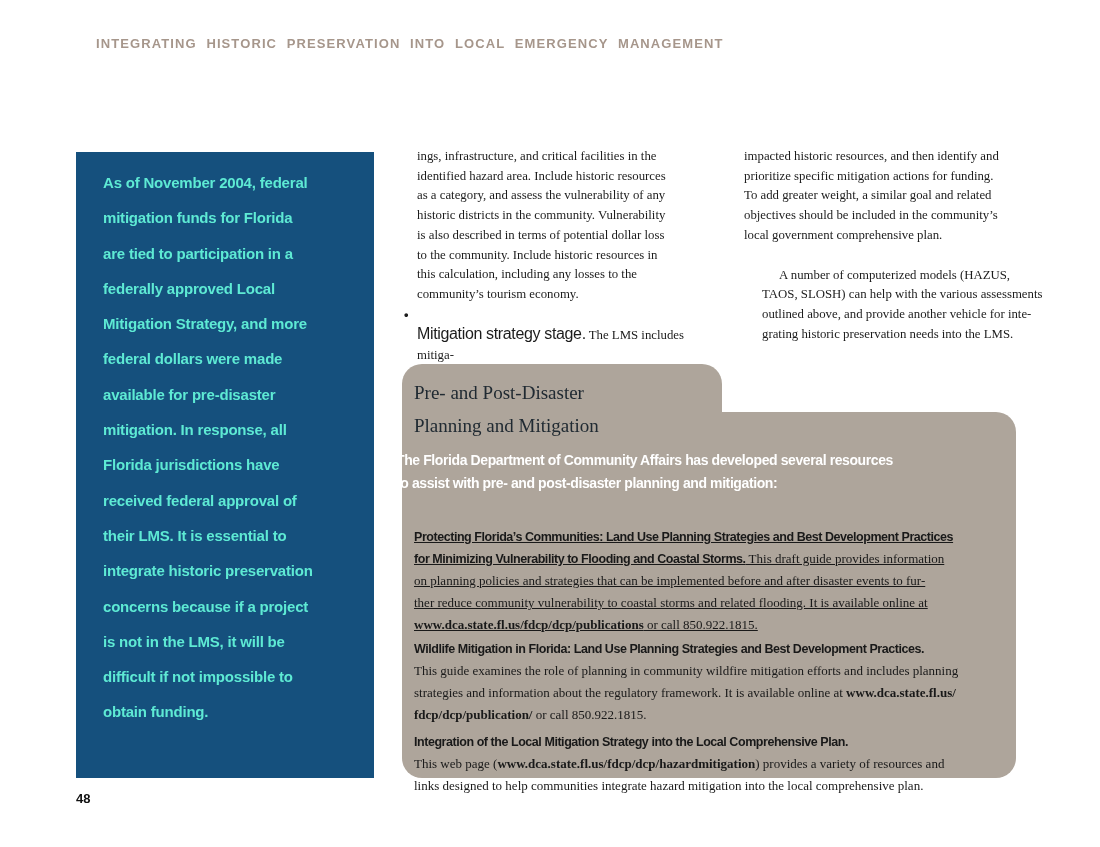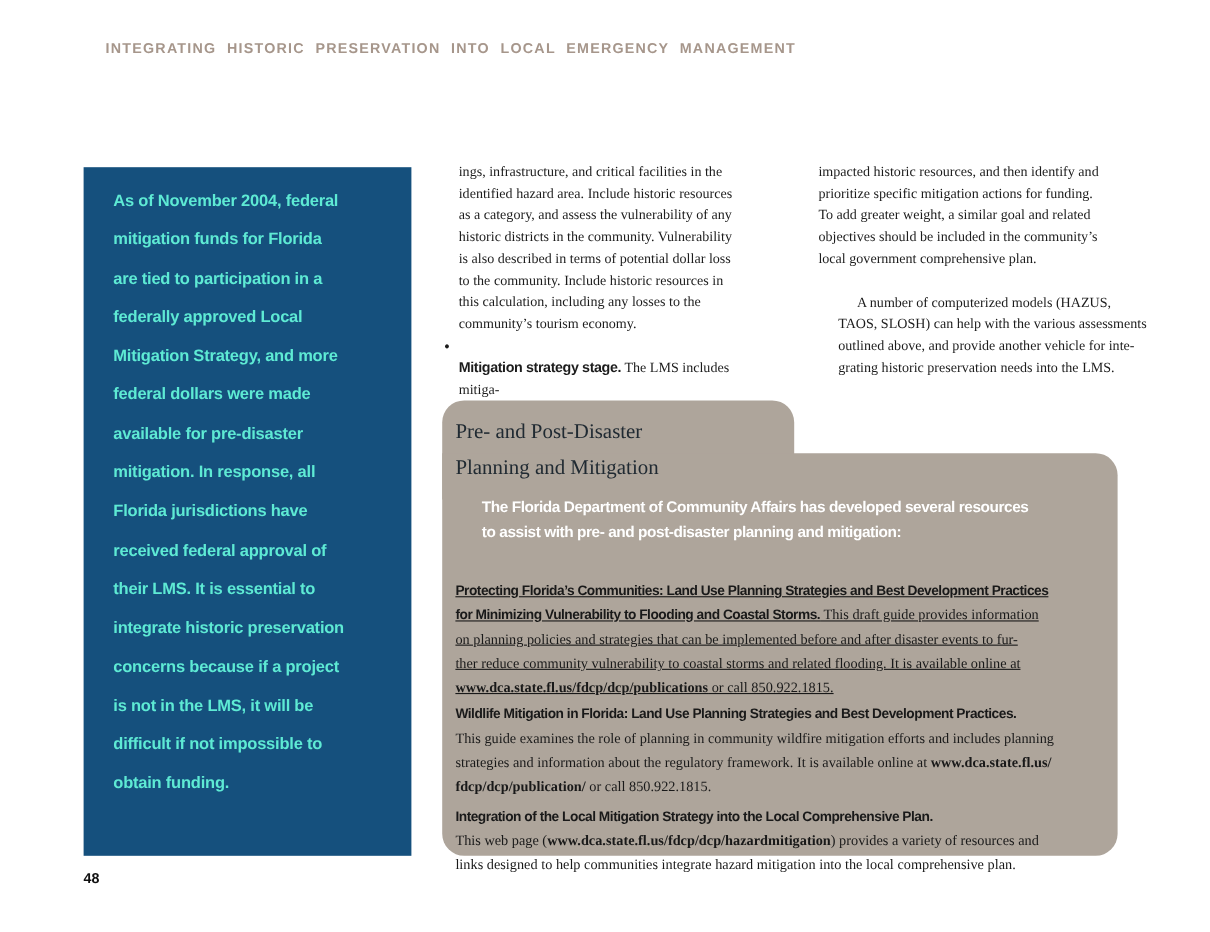--- a/index.html
+++ b/index.html
@@ -30,42 +30,42 @@
   .serifcol {
     position:absolute; top:147px; color:#1c1c1c;
     font-family:"Liberation Serif", serif; font-size:12.8px; line-height:19.7px;
   }
   .col-middle { left:403px; width:300px; }
   .col-right  { left:722px; width:298px; }
   .cont { margin-left:14px; white-space:pre; }
   .bullet-item { position:relative; padding-left:14px; white-space:pre-line; }
   .bullet-marker { position:absolute; left:1px; top:0; font-family:"Liberation Sans",sans-serif; font-weight:bold; }
   .bold-lead {
-    font-family:"Liberation Sans", sans-serif; font-weight:bold;
-    font-size:13px; letter-spacing:-0.35px;
+    font-family:"Liberation Sans", sans-serif; font-weight:normal;
+    font-size:16px; letter-spacing:-0.35px;
   }
   .para-hang { margin-left:22px; white-space:pre; }
   .para-indent { margin-top:20px; text-indent:17px; white-space:pre;margin-left:40px; }
 
   
   .callout-tab {
     position:absolute; left:402px; top:364px; width:320px; height:90px;
     background:#AEA59B; border-radius:20px 20px 0 0;
   }
   .callout-main {
     position:absolute; left:402px; top:412px; width:614px; height:366px;
     background:#AEA59B; border-radius:0 20px 20px 20px;
   }
   .callout-title {
     position:absolute; left:414px; top:377px;
     font-family:"Liberation Serif", serif; font-size:19px; line-height:32.5px;
     color:#202A32; white-space:pre;
   }
   .callout-intro {
-    position:absolute; left:438px; top:449px;
+    position:absolute; left:396px; top:449px;
     color:#ffffff; font-weight:bold; font-size:14px; letter-spacing:-0.4px;
     line-height:22.5px; white-space:pre;
   }
   .resource {
     position:absolute; left:414px; width:600px;
     font-family:"Liberation Serif", serif; font-size:13px; line-height:22px;
     color:#191919; white-space:pre-line;
   }
   .res-1 { top:504px;text-decoration:underline; }
   .res-2 { top:616px; }

